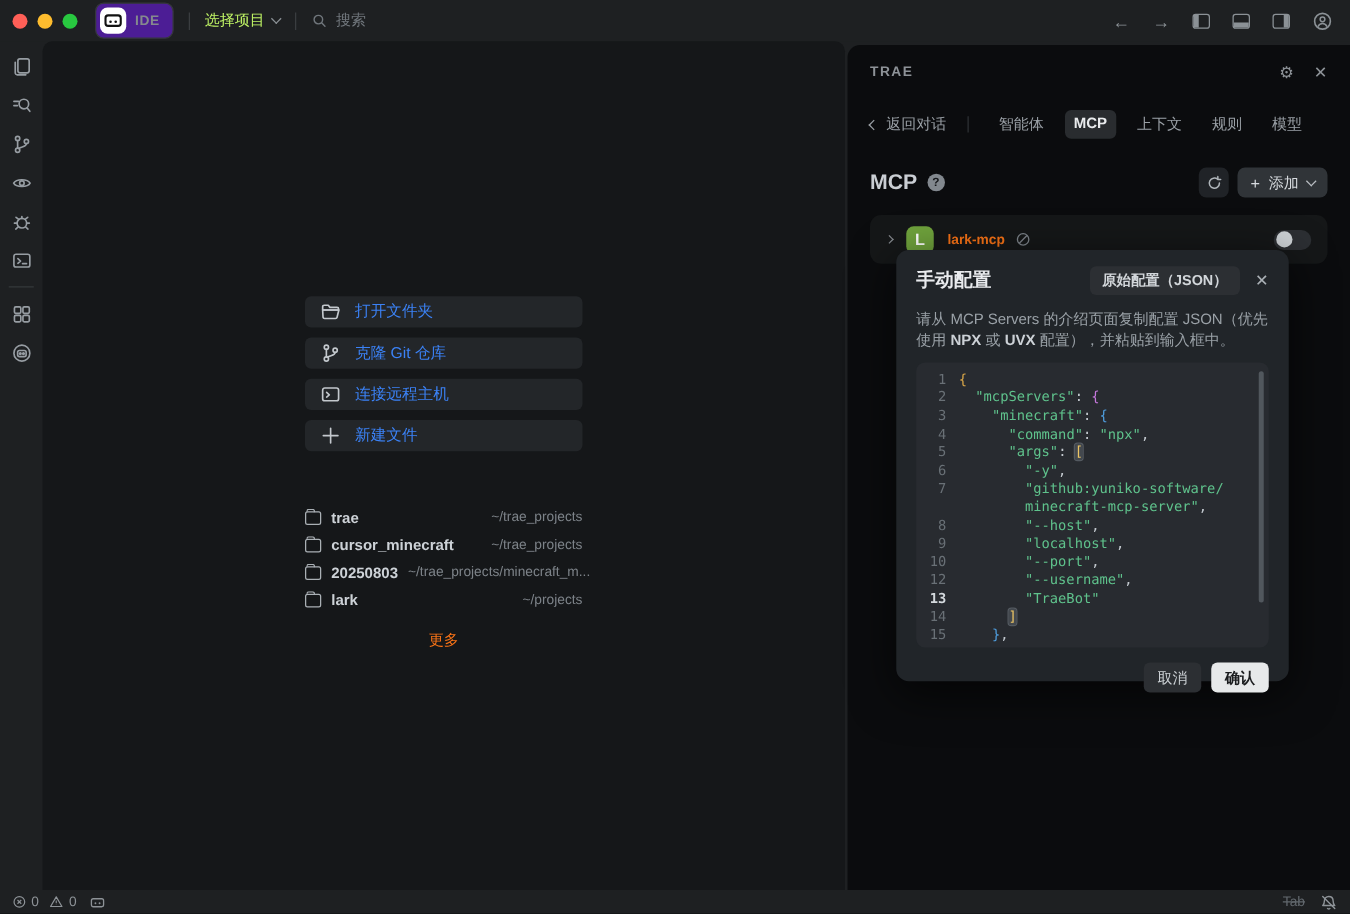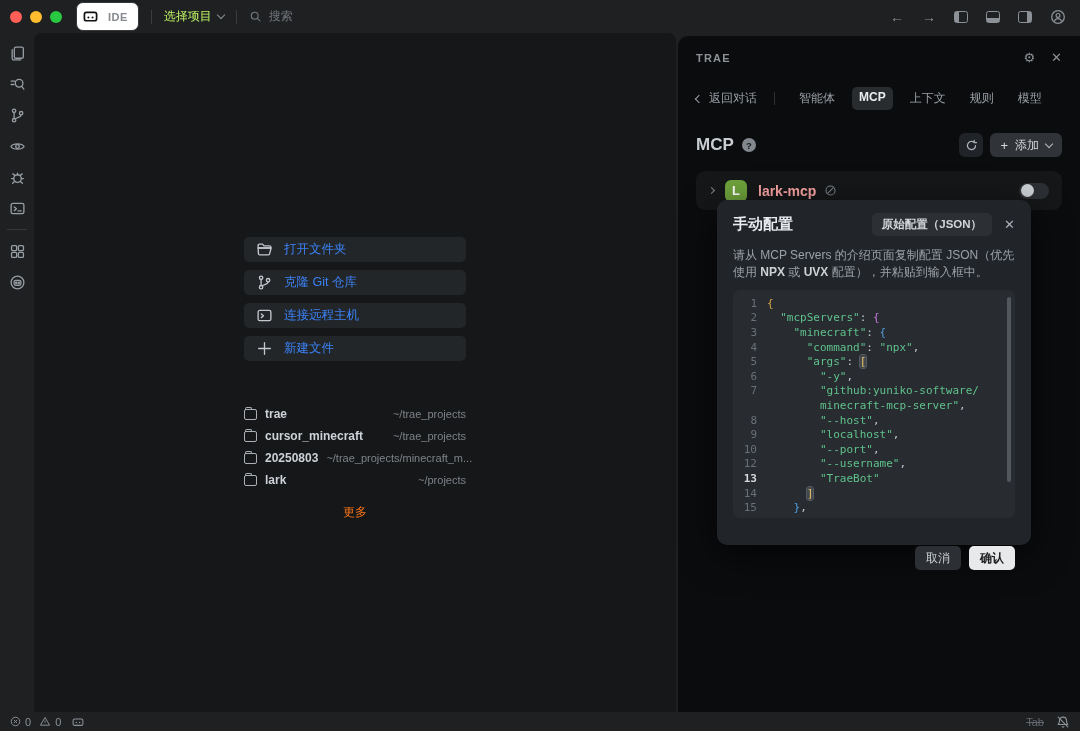--- a/index.html
+++ b/index.html
@@ -4,21 +4,21 @@
 <style>
   * { margin:0; padding:0; box-sizing:border-box; }
   html,body { background:#000; }
   body { font-family:"Liberation Sans","DejaVu Sans",sans-serif; }
   .window { position:relative; width:1080px; height:731px; background:#1e2022; overflow:hidden; }
 
   
   .titlebar { position:absolute; top:0; left:0; right:0; height:33px; display:flex; align-items:center; background:#1e2022; }
   .tl-group { display:flex; gap:8px; padding:0 12px 0 10px; }
   .tl { width:12px; height:12px; border-radius:50%; }
-  .badge-wrap { display:flex; align-items:center; gap:7px; background:#ffffff; border:1px solid #35383b; border-radius:7px; padding:3px 10px 3px 3px; margin-left:2px; }
+  .badge-wrap { display:flex; align-items:center; gap:7px; background:#4c1d95; border:1px solid #35383b; border-radius:7px; padding:3px 10px 3px 3px; margin-left:2px; }
   .badge-tile { width:21px; height:21px; background:#fff; border-radius:6px; display:flex; align-items:center; justify-content:center; }
   .badge-label { font-size:11px; font-weight:700; color:#85898e; letter-spacing:.5px; }
   .tb-sep { width:1px; height:14px; background:#3a3d40; margin:0 12px; }
   .menu-item { display:flex; align-items:center; gap:6px; font-size:12px; color:#bef264; cursor:pointer; }
   .chev { width:6px; height:6px; border-right:1.4px solid #8b9196; border-bottom:1.4px solid #8b9196; transform:rotate(45deg); margin-top:-3px; }
   .search-box { display:flex; align-items:center; gap:7px; font-size:12px; color:#70767c; }
   .tb-right { margin-left:auto; display:flex; align-items:center; gap:18px; padding-right:14px; color:#8b9196; }
   .nav-arrow { font-size:14px; color:#8b9196; }
   .layout-ic { width:14px; height:12px; border:1.3px solid #8b9196; border-radius:2.5px; position:relative; }
   .layout-ic.left::before  { content:""; position:absolute; left:0; top:0; bottom:0; width:4px; background:#8b9196; }
@@ -56,42 +56,42 @@
   .ptab.active { background:#292c2f; color:#e9ebed; font-weight:700; }
   .psection { display:flex; align-items:center; padding:0 18px; margin-top:23px; }
   .sect-title { font-size:17px; font-weight:700; color:#caced3; }
   .help-ic { width:14px; height:14px; border-radius:50%; background:#82888e; color:#15171a; font-size:9.5px; font-weight:700; display:flex; align-items:center; justify-content:center; margin-left:8px; }
   .sect-btns { margin-left:auto; display:flex; gap:7px; }
   .refresh-btn { width:24px; height:24px; background:#202327; border-radius:6px; display:flex; align-items:center; justify-content:center; cursor:pointer; }
   .add-btn { height:24px; background:#303438; border-radius:6px; display:flex; align-items:center; gap:7px; padding:0 10px; font-size:12px; color:#d7dbdf; cursor:pointer; }
   .pcard { margin:14px 18px 0; height:39px; background:#151718; border-radius:9px; display:flex; align-items:center; padding:0 13px; }
   .chev-r { width:5px; height:5px; border-right:1.3px solid #84898e; border-top:1.3px solid #84898e; transform:rotate(45deg); }
   .avatar { width:22px; height:22px; border-radius:6px; color:#fff; font-size:13px; font-weight:700; display:flex; align-items:center; justify-content:center; margin-left:11px; }
-  .srv-name { font-size:14px; font-weight:700; color:#fca5a5; margin-left:11px; }
+  .srv-name { font-size:11px; font-weight:700; color:#f97316; margin-left:11px; }
   .toggle { margin-left:auto; width:30px; height:16px; border-radius:9px; background:#2c2f33; position:relative; cursor:pointer; }
   .knob { position:absolute; top:1.5px; left:1.5px; width:13px; height:13px; border-radius:50%; background:#ccd1d5; }
 
   
   .modal { position:absolute; left:717px; top:200px; width:314px; height:345px; background:#212529; border-radius:10px; box-shadow:0 10px 36px rgba(0,0,0,.65); padding:13px 16px; }
   .mhead { display:flex; align-items:center; }
   .mtitle { font-size:15px; font-weight:700; color:#e9ebee; }
   .raw-btn { margin-left:auto; height:23px; background:#2c2f33; border-radius:5px; font-size:11.5px; font-weight:700; color:#d2d6da; display:flex; align-items:center; padding:0 10px; cursor:pointer; }
   .mclose { margin-left:12px; color:#aab0b5; font-size:13px; cursor:pointer; }
   .mdesc { margin-top:11px; font-size:12px; line-height:17px; color:#9aa1a7; }
   .mdesc b { color:#ccd1d6; }
   .mcode { position:relative; margin-top:9px; height:228px; background:#282b30; border-radius:7px; padding:6px 0; overflow:hidden; font-family:"DejaVu Sans Mono","Liberation Mono",monospace; font-size:11px; }
   .crow { display:flex; height:14.6px; align-items:center; }
   .cnum { width:24px; text-align:right; color:#697076; flex:none; }
   .cnum.active { color:#d4d9dd; font-weight:700; }
   .ctext { white-space:pre; padding-left:10px; }
   .sg-p { color:#c3c9cf; } .sg-k { color:#5fc28c; }
   .sg-b1 { color:#d9a648; } .sg-b2 { color:#c678dd; } .sg-b3 { color:#4f9fe0; }
   .sg-hl { color:#ecc464; background:#43484e; border-radius:2px; outline:1px solid #545a61; }
   .scrollbar { position:absolute; right:4px; top:7px; width:4px; height:185px; background:#51575d; border-radius:2px; }
-  .mfoot { display:flex; justify-content:flex-end; gap:8px; margin-top:28px; }
+  .mfoot { display:flex; justify-content:flex-end; gap:8px; margin-top:12px; }
   .btn-cancel { height:24px; padding:0 11px; background:#2c2f33; border-radius:5px; font-size:12px; color:#ccd1d5; display:flex; align-items:center; cursor:pointer; }
   .btn-confirm { height:24px; padding:0 11px; background:#e7e9ea; border-radius:5px; font-size:12px; font-weight:700; color:#1b1d1f; display:flex; align-items:center; cursor:pointer; }
 
   
   .statusbar { position:absolute; bottom:0; left:0; right:0; height:19px; background:#1e2022; display:flex; align-items:center; padding:0 10px; font-size:11px; color:#8d9297; }
   .sb-item { display:flex; align-items:center; gap:4px; margin-right:10px; }
   .sb-right { margin-left:auto; display:flex; align-items:center; gap:12px; }
   .tab-hint { color:#62686e; text-decoration:line-through; }
 </style>
 </head>

